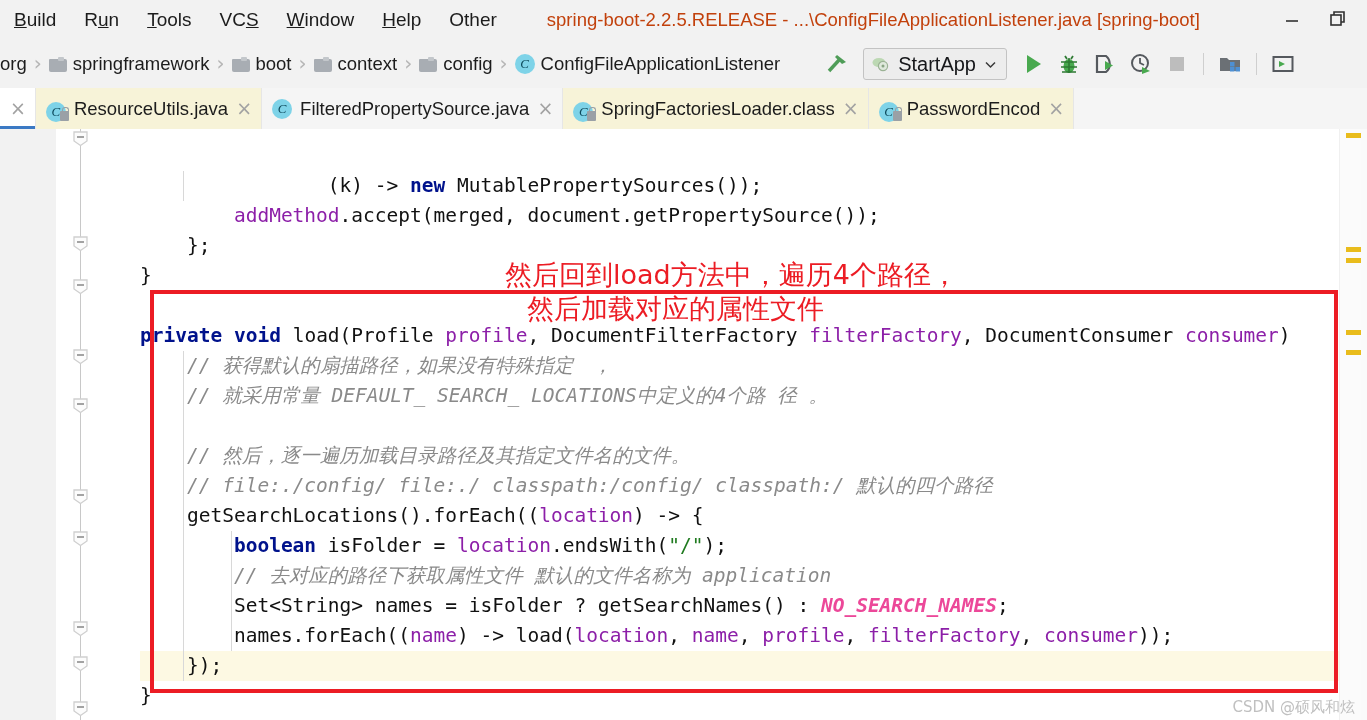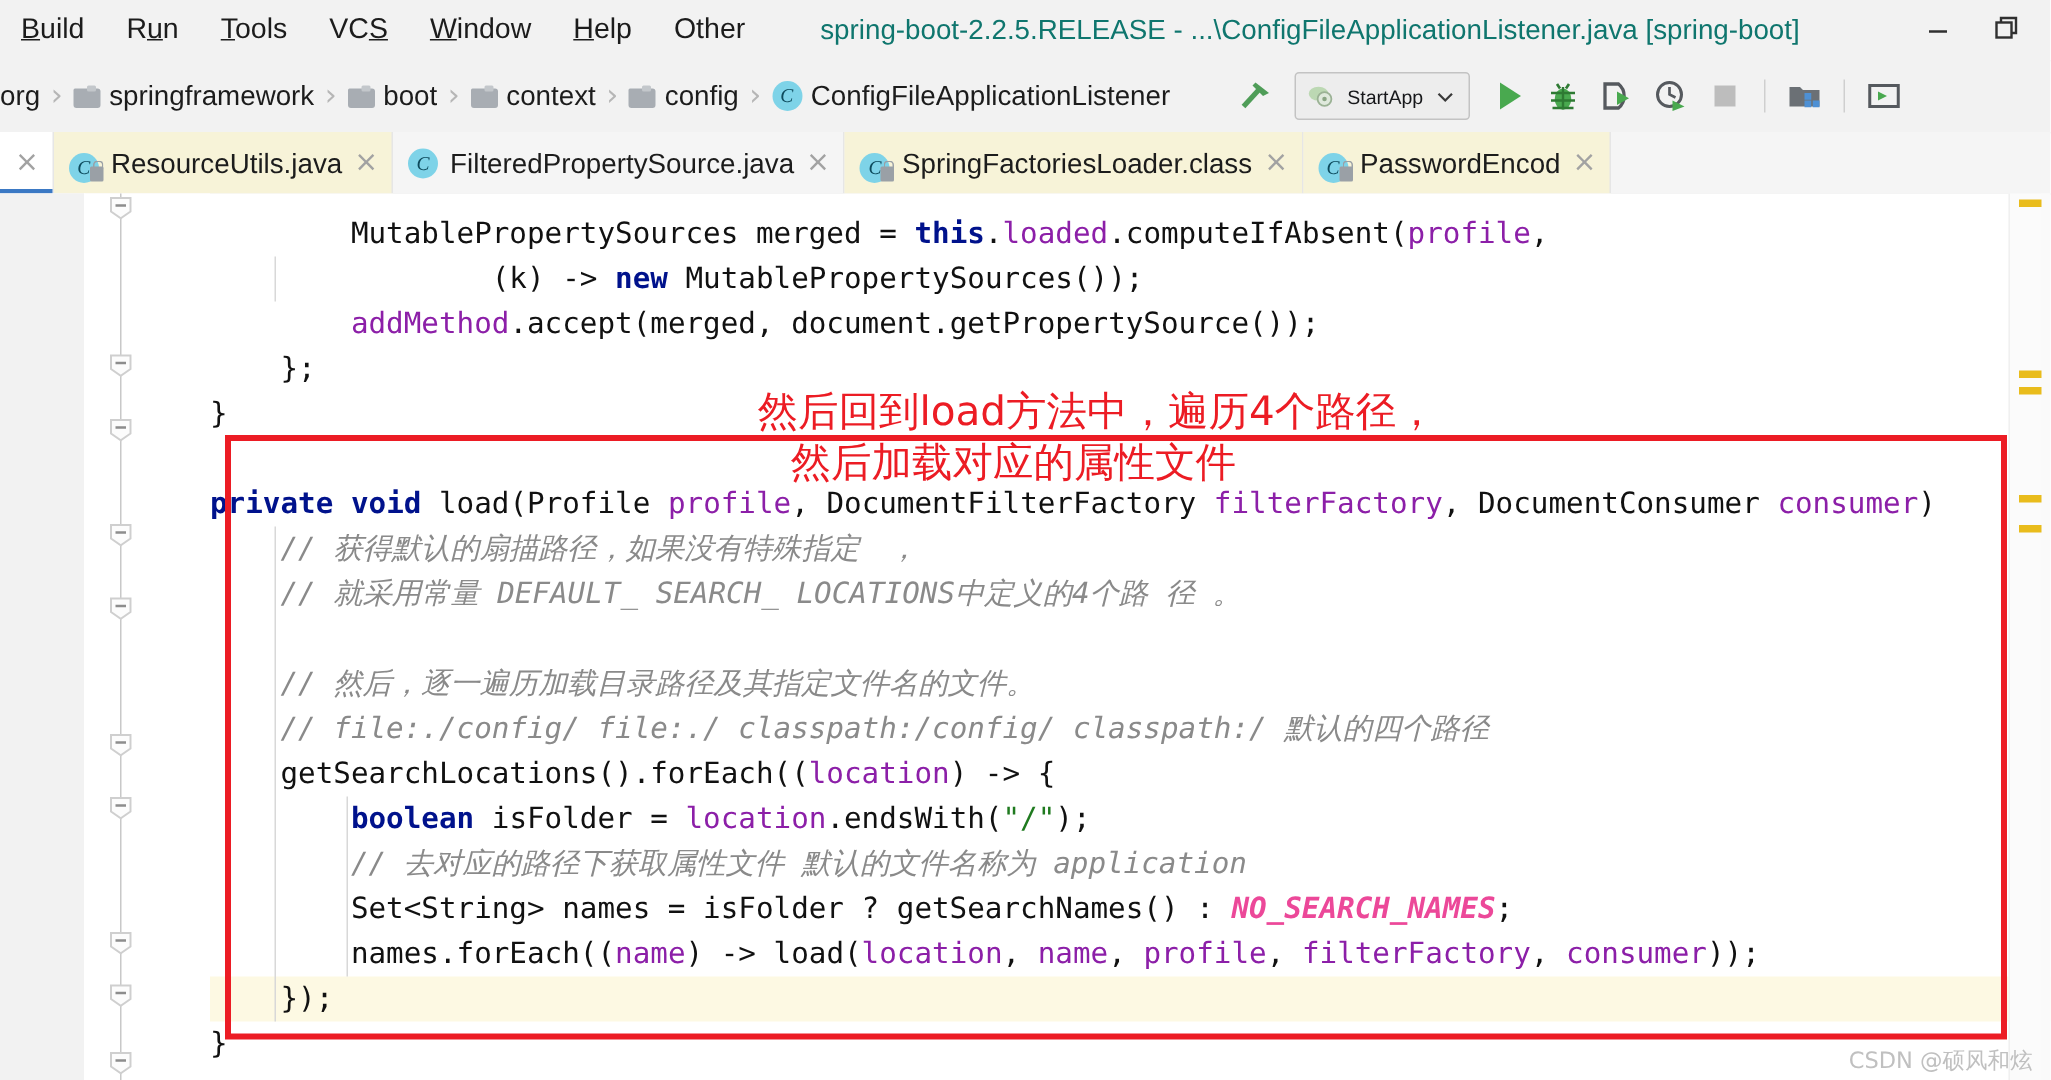--- a/index.html
+++ b/index.html
@@ -26,21 +26,21 @@
     display: flex; align-items: center; gap: 0px;
     padding-left: 0px; flex: 0 0 auto;
   }
   .menu-item {
     font-size: 19px; color: #1c1c1c;
     padding: 2px 14px; white-space: nowrap;
   }
   .menu-item u { text-decoration: underline; }
   .win-title {
     flex: 1 1 auto; text-align: left;
-    font-size: 18.5px; color: #0f766e;
+    font-size: 18.5px; color: #c2410c;
     white-space: nowrap; overflow: hidden;
     padding-left: 36px;
   }
   .win-ctrls {
     flex: 0 0 auto; display: flex; align-items: center;
     gap: 0px; padding-right: 6px;
   }
   .win-btn {
     width: 46px; height: 38px;
     display: flex; align-items: center; justify-content: center;
@@ -89,21 +89,21 @@
   .tb-btn {
     width: 36px; height: 34px;
     display: flex; align-items: center; justify-content: center;
   }
   .runcfg {
     display: flex; align-items: center; gap: 7px;
     height: 30px; padding: 0 8px 0 7px;
     border: 1px solid #c3c3c3; border-radius: 3px;
     background: #ededed; margin: 0 8px 0 8px;
   }
-  .runcfg-label { font-size: 13px; color: #16171a; white-space: nowrap; }
+  .runcfg-label { font-size: 20px; color: #16171a; white-space: nowrap; }
   .tb-sep { width: 1px; height: 22px; background: #cfcfcf; margin: 0 8px; }
 
   
   .tabs {
     position: absolute; left: 0; top: 88px; width: 1367px; height: 41px;
     background: #f5f5f5;
     display: flex; align-items: stretch;
     border-bottom: 1px solid #dcdcdc;
   }
   .tab {
@@ -422,21 +422,20 @@
           </svg></div>
         <div class="fold-mark" style="top: 571px;"><svg width="17" height="17" viewBox="0 0 17 17">
             <path d="M2 2 H15 V11 L8.5 15.5 L2 11 Z" fill="#fcfcfc" stroke="#cfcfcf" stroke-width="1.3"></path>
             <line x1="5" y1="7" x2="12" y2="7" stroke="#8d8d8d" stroke-width="1.6"></line>
           </svg></div>
       </div>
     <div class="code-pane">
         <div class="indent-guide" style="left: 43px; top: 42px; height: 30px;"></div>
         <div class="indent-guide" style="left: 43px; top: 222px; height: 330px;"></div>
         <div class="indent-guide" style="left: 91px; top: 402px; height: 120px;"></div>
-        <div class="codeline" style="top: 12px; left: 0px;">        MutablePropertySources merged = <span class="kw">this</span>.<span class="fld">loaded</span>.computeIfAbsent(<span class="fld">profile</span>,</div>
         <div class="codeline" style="top: 42px; left: 0px;">                (k) -&gt; <span class="kw">new</span> MutablePropertySources());</div>
         <div class="codeline" style="top: 72px; left: 0px;">        <span class="fld">addMethod</span>.accept(merged, document.getPropertySource());</div>
         <div class="codeline" style="top: 102px; left: 0px;">    };</div>
         <div class="codeline" style="top: 132px; left: 0px;">}</div>
         <div class="codeline" style="top: 192px; left: 0px;"><span class="kw">private</span> <span class="kw">void</span> load(Profile <span class="fld">profile</span>, DocumentFilterFactory <span class="fld">filterFactory</span>, DocumentConsumer <span class="fld">consumer</span>)</div>
         <div class="codeline" style="top: 222px; left: 0px;">    <span class="cmt">// 获得默认的扇描路径，如果没有特殊指定　，</span></div>
         <div class="codeline" style="top: 252px; left: 0px;">    <span class="cmt">// 就采用常量 DEFAULT_ SEARCH_ LOCATIONS中定义的4个路 径 。</span></div>
         <div class="codeline" style="top: 312px; left: 0px;">    <span class="cmt">// 然后，逐一遍历加载目录路径及其指定文件名的文件。</span></div>
         <div class="codeline" style="top: 342px; left: 0px;">    <span class="cmt">// file:./config/ file:./ classpath:/config/ classpath:/ 默认的四个路径</span></div>
         <div class="codeline" style="top: 372px; left: 0px;">    getSearchLocations().forEach((<span class="fld">location</span>) -&gt; {</div>

